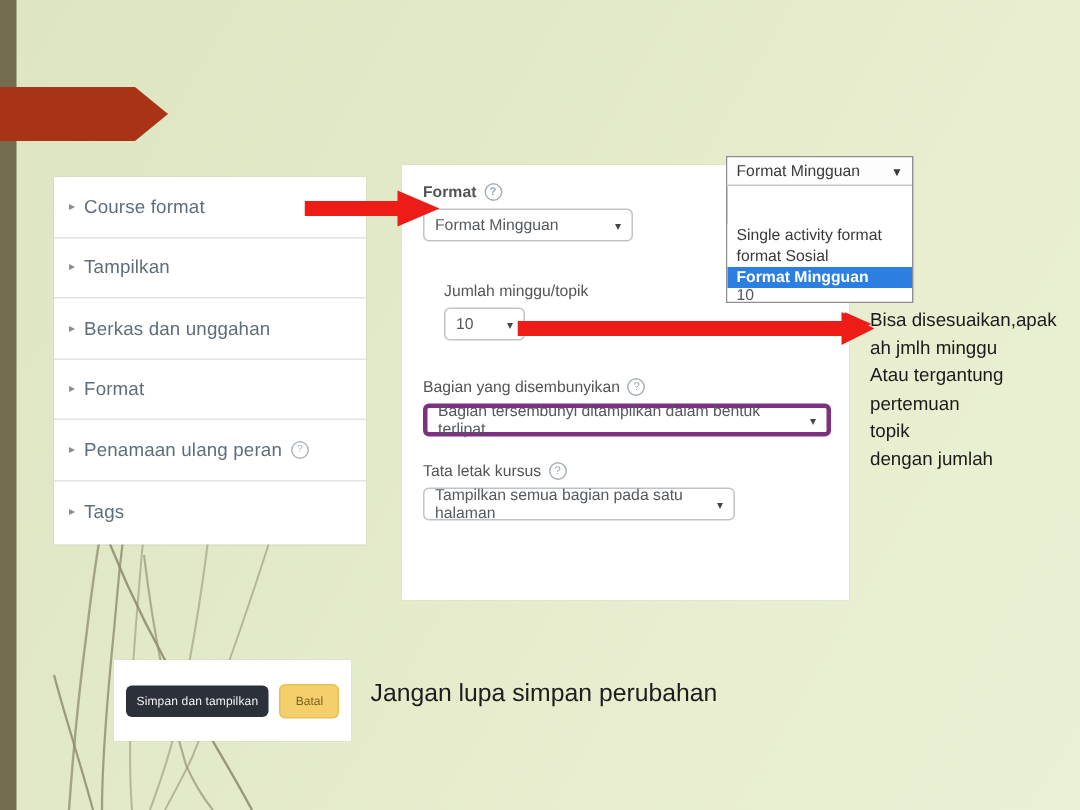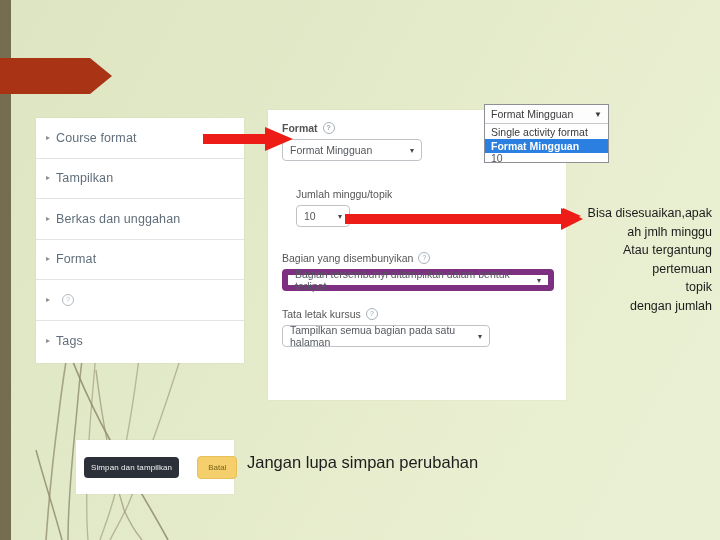--- a/index.html
+++ b/index.html
@@ -131,21 +131,21 @@
     background: #fff;
     display: flex;
     align-items: center;
     justify-content: space-between;
     padding: 0 7px;
     box-sizing: border-box;
     font-size: 10.5px;
     color: #43484d;
     opacity: .9;
   }
-  .select.dark-border { border: 6px solid #701a75; }
+  .select.dark-border { border: 3px solid #701a75; }
   .select .arw { font-size: 8px; color: #333; margin-left: 8px; }
   
   .redarrow { position: absolute; }
   
   .dd-popup {
     position: absolute;
     left: 484px;
     top: 104px;
     width: 125px;
     background: #ffffff;
@@ -159,21 +159,21 @@
     align-items: center;
     justify-content: space-between;
     padding: 0 6px;
     box-sizing: border-box;
     font-size: 10.5px;
     color: #3a3a3a;
     background: #fdfdfd;
     border-bottom: 1px solid #c6c8ca;
   }
   .dd-head .arw { font-size: 8px; }
-  .dd-list { padding: 1px 0 0 0; background: #fff; }
+  .dd-list { padding: 1px 0 0 0; background: #fff; margin-top: 25px; }
   .dd-item {
     font-size: 10.5px;
     color: #3a3a3a;
     padding: 0 0 0 6px;
     height: 14px;
     line-height: 14px;
     white-space: nowrap;
     overflow: hidden;
   }
   .dd-item.selected {
@@ -189,21 +189,20 @@
   }
   
   .annot {
     position: absolute;
     left: 580px;
     top: 204px;
     width: 132px;
     font-size: 12.5px;
     line-height: 18.5px;
     color: #1b1b1b;
-    text-align: right;
   }
   .annot-marker { position: absolute; left: 563px; top: 208px; }
   
   .btn-panel {
     position: absolute;
     left: 76px;
     top: 440px;
     width: 158px;
     height: 54px;
     background: #ffffff;
@@ -221,21 +220,21 @@
     padding: 6px 7px;
     white-space: nowrap;
     letter-spacing: .1px;
   }
   .btn-yellow {
     background: #f5cf6b;
     color: #7a6320;
     font-size: 8px;
     border-radius: 4px;
     padding: 6px 10px;
-    margin-left: 18px;
+    margin-left: 7px;
     white-space: nowrap;
     border: 1px solid #e6bf57;
     text-align: right;
   }
   .bottom-note {
     position: absolute;
     left: 247px;
     top: 453px;
     font-size: 16.5px;
     color: #1d1d1d;
@@ -278,20 +277,21 @@
     <div class="lp-row">
       <span class="lp-caret">▸</span>
       <span class="lp-label">Berkas dan unggahan</span>
     </div>
     <div class="lp-row">
       <span class="lp-caret">▸</span>
       <span class="lp-label">Format</span>
     </div>
     <div class="lp-row">
       <span class="lp-caret">▸</span>
+      <span class="lp-label">Penamaan ulang peran</span>
       <span class="lp-help">?</span>
     </div>
     <div class="lp-row">
       <span class="lp-caret">▸</span>
       <span class="lp-label">Tags</span>
     </div>
   </div>
 
   <div class="center-panel">
 
@@ -347,20 +347,21 @@
     <polygon points="0,6 216,6 216,0 238,11 216,22 216,16 0,16" fill="#ee1c16"></polygon>
   </svg>
 
   <div class="dd-popup">
     <div class="dd-head">
       <span>Format Mingguan</span>
       <span class="arw">▼</span>
     </div>
     <div class="dd-list">
       <div class="dd-item">Single activity format</div>
+      <div class="dd-item">format Sosial</div>
       <div class="dd-item selected">Format Mingguan</div>
       <div class="dd-item clipped">10</div>
     </div>
   </div>
 
   <svg class="annot-marker" width="18" height="16" viewBox="0 0 18 16">
     <polygon points="0,0 18,8 0,16" fill="#ee1c16"></polygon>
   </svg>
   <div class="annot">
     <div>Bisa disesuaikan,apak</div>

